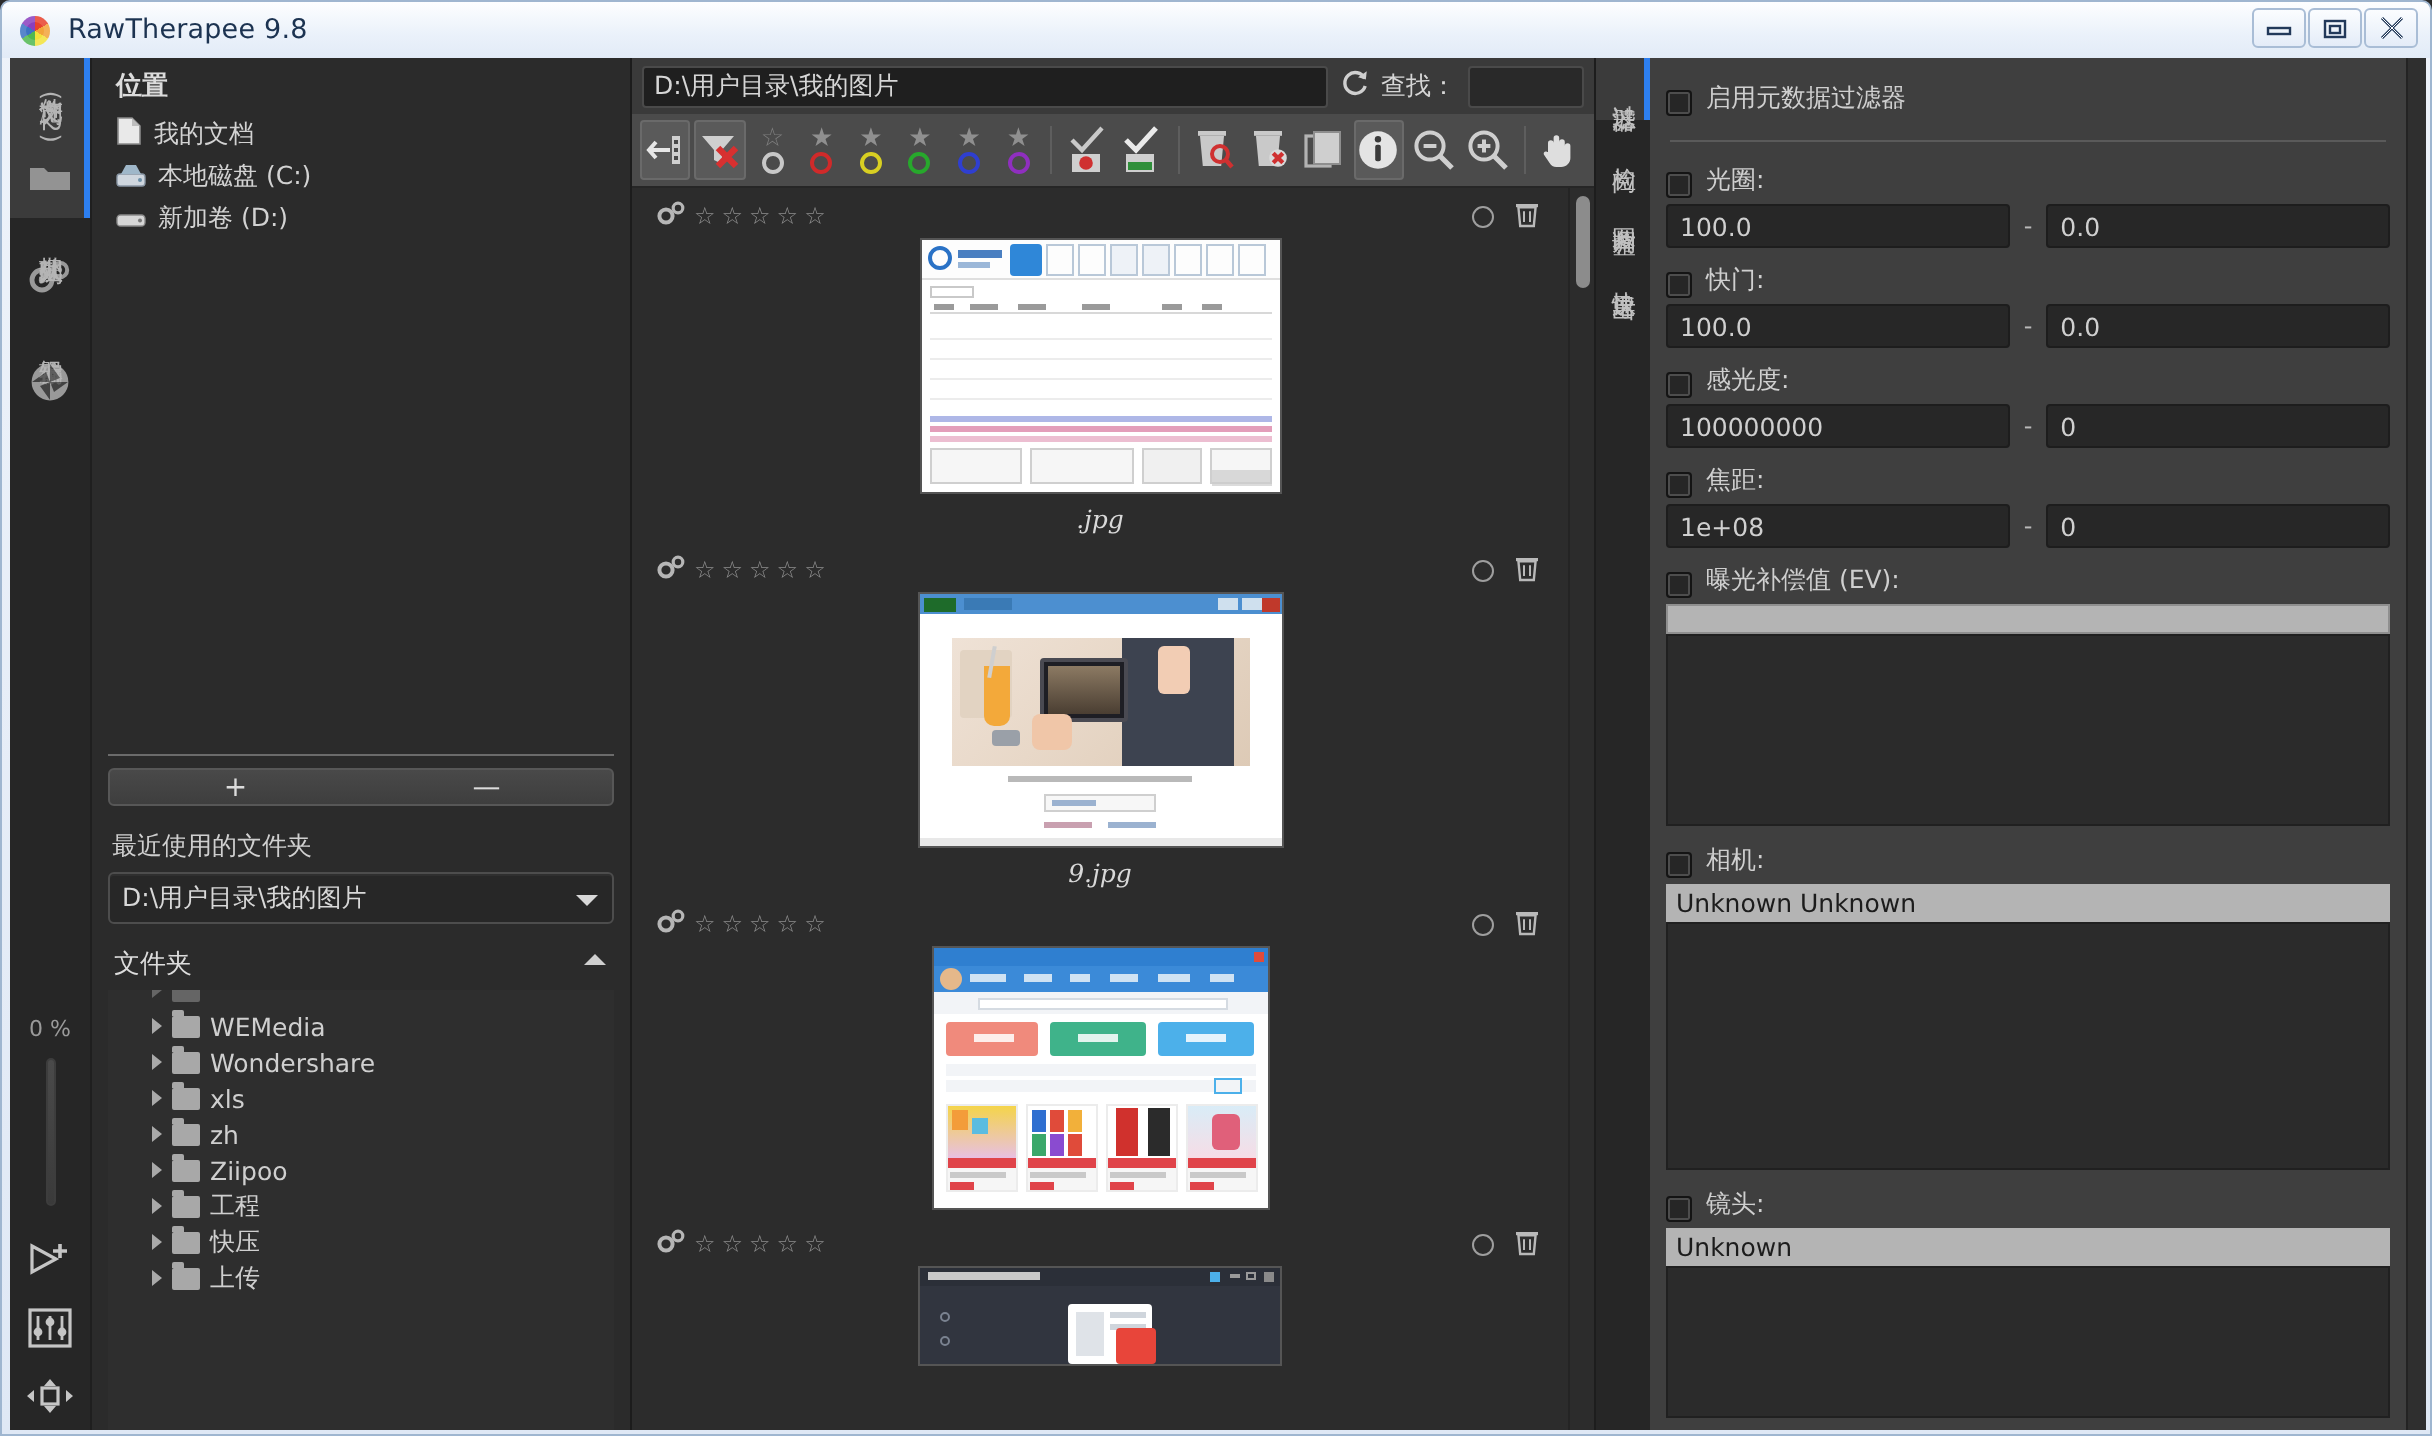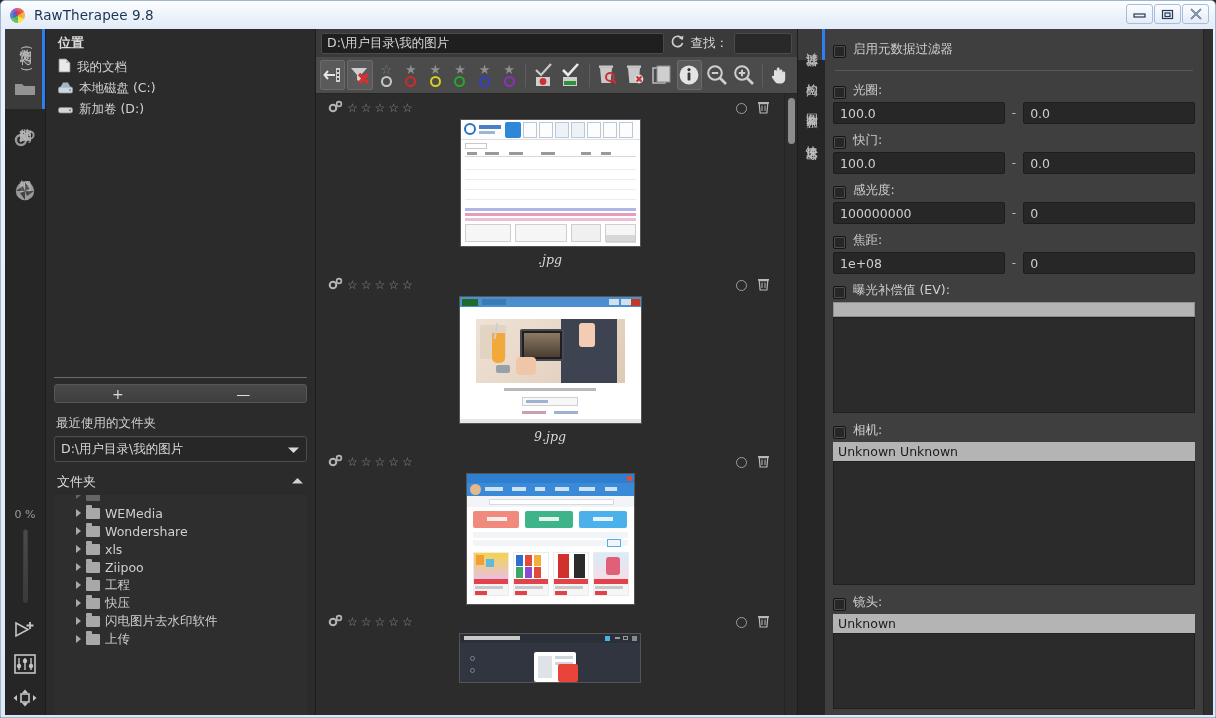--- a/index.html
+++ b/index.html
@@ -447,36 +447,36 @@
                 <span>Wondershare</span>
               </div>
               <div class="tree-row">
                 <span class="tri"></span>
                 <span class="folder-ic"></span>
                 <span>xls</span>
               </div>
               <div class="tree-row">
                 <span class="tri"></span>
                 <span class="folder-ic"></span>
+                <span>zh</span>
+              </div>
+              <div class="tree-row">
+                <span class="tri"></span>
+                <span class="folder-ic"></span>
                 <span>Ziipoo</span>
               </div>
               <div class="tree-row">
                 <span class="tri"></span>
                 <span class="folder-ic"></span>
                 <span>工程</span>
               </div>
               <div class="tree-row">
                 <span class="tri"></span>
                 <span class="folder-ic"></span>
                 <span>快压</span>
-              </div>
-              <div class="tree-row">
-                <span class="tri"></span>
-                <span class="folder-ic"></span>
-                <span>闪电图片去水印软件</span>
               </div>
               <div class="tree-row">
                 <span class="tri"></span>
                 <span class="folder-ic"></span>
                 <span>上传</span>
               </div>
             </div>
         </div>
       </div>
     </div>

